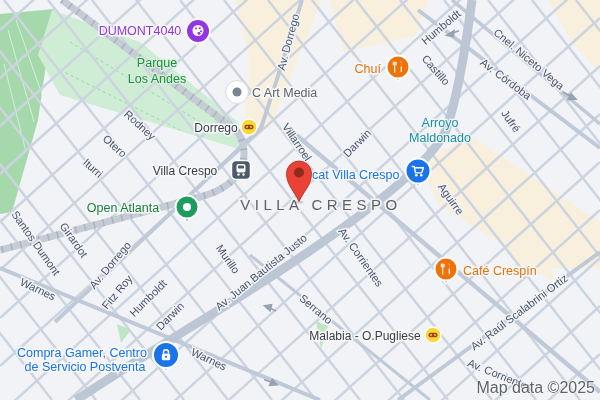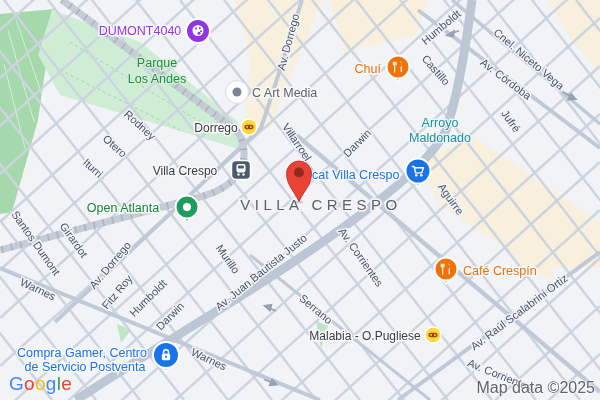--- a/index.html
+++ b/index.html
@@ -232,15 +232,14 @@
     <circle cy="1.8" r="1.1" fill="#1a73e8"></circle>
   </g>
 
   <g>
     <ellipse cx="299" cy="202" rx="4.5" ry="1.6" fill="#000" opacity="0.15"></ellipse>
     <path d="M299,201.5 C294.5,191.5 286.5,185 286.5,173.5 a12.5,12.5 0 1 1 25,0 C311.5,185 303.5,191.5 299,201.5 Z" fill="#ea4335" stroke="#b3261e" stroke-width="0.8"></path>
     <circle cx="299" cy="172.5" r="5" fill="#8f2a1e"></circle>
   </g>
 </svg>
 
-<div class="glogo"><span class="g0">G</span><span class="g1">o</span><span class="g2">o</span><span class="g3">g</span><span class="g4">l</span><span class="g5">e</span></div>
 <div class="attrib">Map data ©2025</div>
 </div>
 
 </body></html>

